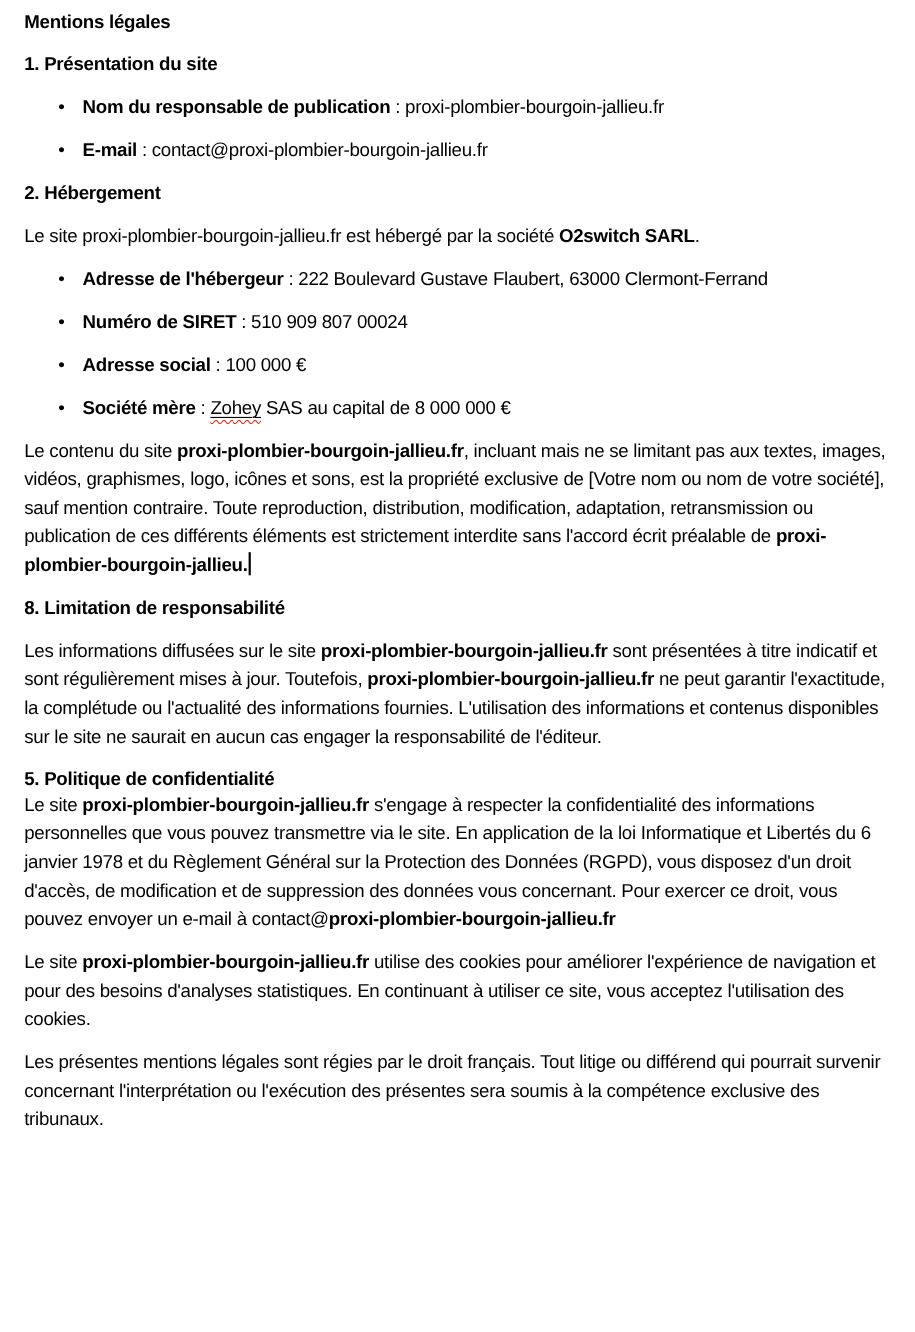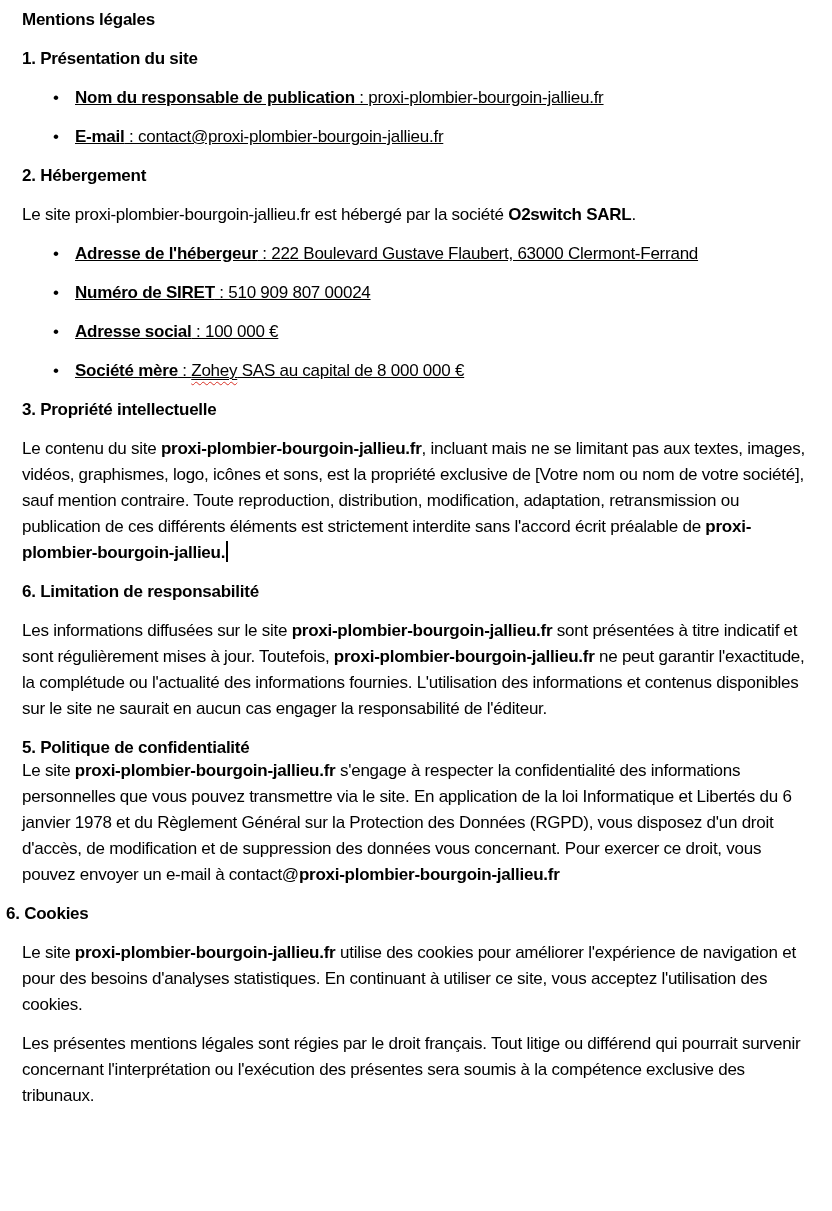--- a/index.html
+++ b/index.html
@@ -35,21 +35,20 @@
   .para { margin: 0 0 13px 0; }
   ul.bullets {
     list-style: none;
     margin: 0;
     padding: 0;
   }
   ul.bullets li {
     position: relative;
     padding-left: 53px;
     margin: 0 0 13px 0;
-    text-decoration: underline;
   }
   ul.bullets li::before {
     content: "\2022";
     position: absolute;
     left: 31px;
     top: 0;
   }
   .b { font-weight: 700; }
   .u {
     text-decoration: underline;
@@ -87,32 +86,30 @@
         <h2 class="heading">2. Hébergement</h2>
         <p class="para"><span>Le site proxi-plombier-bourgoin-jallieu.fr est hébergé par la société </span><span class="b">O2switch SARL</span><span>.</span></p>
         <ul class="bullets">
           <li><span class="b">Adresse de l'hébergeur</span><span> : 222 Boulevard Gustave Flaubert, 63000 Clermont-Ferrand</span></li>
           <li><span class="b">Numéro de SIRET</span><span> : 510 909 807 00024</span></li>
           <li><span class="b">Adresse social</span><span> : 100 000 €</span></li>
           <li><span class="b">Société mère</span><span> : </span><span class="spell-wrap"><span class="u">Zohey</span></span><span> SAS au capital de 8 000 000 €</span></li>
         </ul>
       </section>
       <section>
-        <h2 class="heading">3. Propriété intellectuelle</h2>
         <p class="para"><span>Le contenu du site </span><span class="b">proxi-plombier-bourgoin-jallieu.fr</span><span>, incluant mais ne se limitant pas aux textes, images, vidéos, graphismes, logo, icônes et sons, est la propriété exclusive de [Votre nom ou nom de votre société], sauf mention contraire. Toute reproduction, distribution, modification, adaptation, retransmission ou publication de ces différents éléments est strictement interdite sans l'accord écrit préalable de </span><span class="b">proxi-plombier-bourgoin-jallieu.</span><span class="caret"></span></p>
       </section>
       <section>
-        <h2 class="heading">6. Limitation de responsabilité</h2>
+        <h2 class="heading">8. Limitation de responsabilité</h2>
         <p class="para"><span>Les informations diffusées sur le site </span><span class="b">proxi-plombier-bourgoin-jallieu.fr</span><span> sont présentées à titre indicatif et sont régulièrement mises à jour. Toutefois, </span><span class="b">proxi-plombier-bourgoin-jallieu.fr</span><span> ne peut garantir l'exactitude, la complétude ou l'actualité des informations fournies. L'utilisation des informations et contenus disponibles sur le site ne saurait en aucun cas engager la responsabilité de l'éditeur.</span></p>
       </section>
       <section>
         <h2 class="heading tight">5. Politique de confidentialité</h2>
         <p class="para outdent"><span>Le site </span><span class="b">proxi-plombier-bourgoin-jallieu.fr</span><span> s'engage à respecter la confidentialité des informations personnelles que vous pouvez transmettre via le site. En application de la loi Informatique et Libertés du 6 janvier 1978 et du Règlement Général sur la Protection des Données (RGPD), vous disposez d'un droit d'accès, de modification et de suppression des données vous concernant. Pour exercer ce droit, vous pouvez envoyer un e-mail à contact@</span><span class="b">proxi-plombier-bourgoin-jallieu.fr</span></p>
       </section>
       <section>
-        <h2 class="heading outdent">6. Cookies</h2>
         <p class="para outdent"><span>Le site </span><span class="b">proxi-plombier-bourgoin-jallieu.fr</span><span> utilise des cookies pour améliorer l'expérience de navigation et pour des besoins d'analyses statistiques. En continuant à utiliser ce site, vous acceptez l'utilisation des cookies.</span></p>
       </section>
       <section>
         <p class="para outdent"><span>Les présentes mentions légales sont régies par le droit français. Tout litige ou différend qui pourrait survenir concernant l'interprétation ou l'exécution des présentes sera soumis à la compétence exclusive des tribunaux.</span></p>
       </section>
     </div>
 </div>
 
 </body></html>

